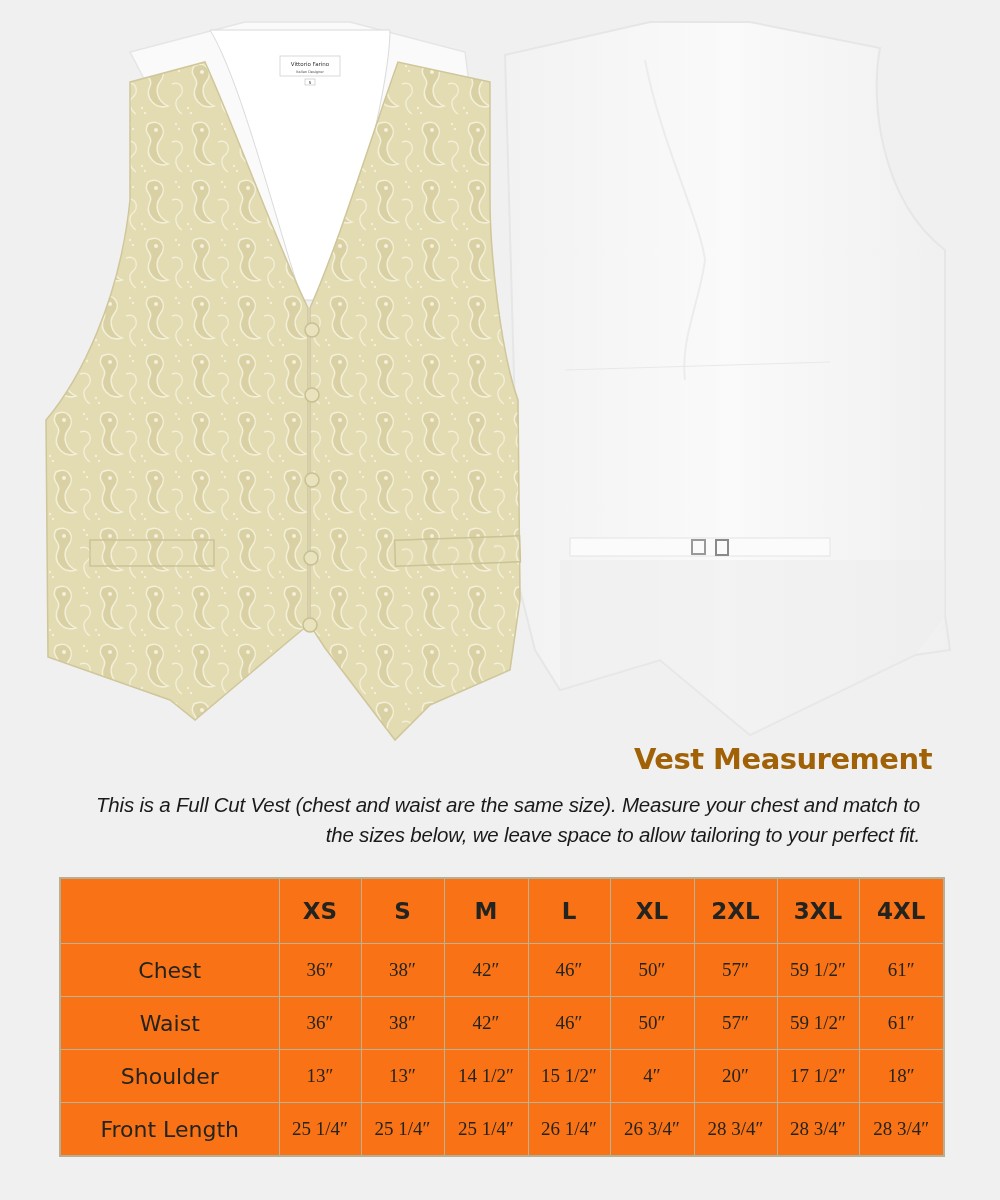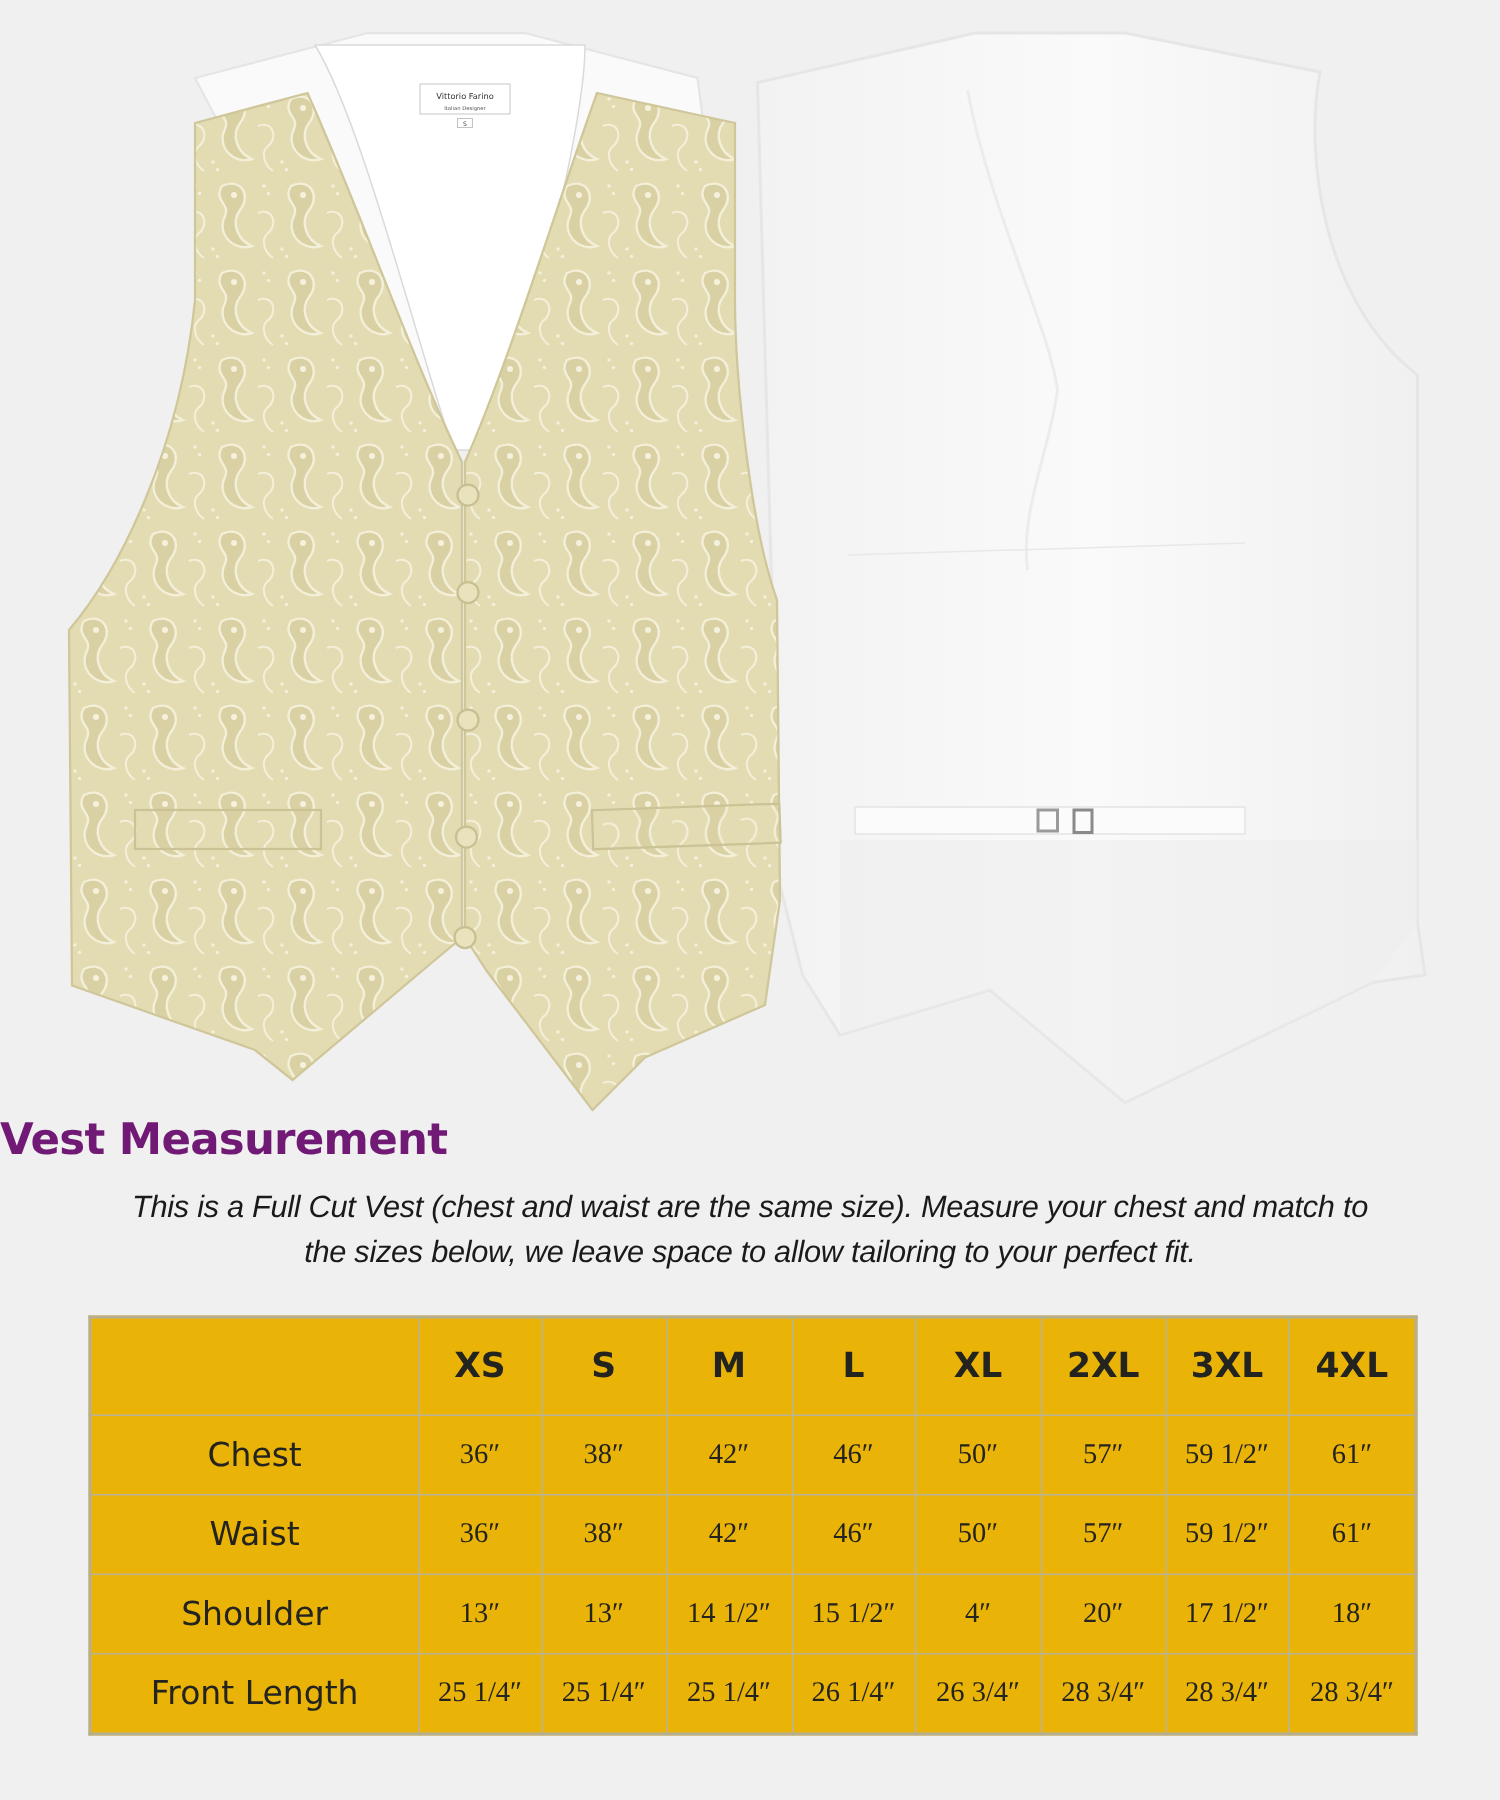--- a/index.html
+++ b/index.html
@@ -3,32 +3,32 @@
 <meta charset="utf-8">
 <style>
   html, body { margin:0; padding:0; }
   body {
     width:1000px; height:1200px; background:#f0f0f0;
     position:relative; overflow:hidden;
     font-family:"Liberation Sans", sans-serif; color:#1a1a1a;
   }
   .product-image { position:absolute; left:0; top:0; width:1000px; height:745px; }
   .heading {
-    position:absolute; left:0; width:932px; top:742px; text-align:left;
+    position:absolute; left:0; width:932px; top:742px; text-align:right;
     font-family:"DejaVu Sans", sans-serif; font-weight:bold; font-size:29px;
-    letter-spacing:-0.5px; color:#701a75;
+    letter-spacing:-0.5px; color:#a16207;
   }
   .desc {
-    position:absolute; left:80px; width:840px; top:790px; text-align:center;
+    position:absolute; left:80px; width:840px; top:790px; text-align:right;
     font-family:"Liberation Sans", sans-serif; font-style:italic; font-size:20.5px;
     line-height:30px; color:#1a1a1a; letter-spacing:-0.2px;
   }
   .size-table {
     position:absolute; left:59px; top:877px; width:884px; height:278px;
-    border-collapse:collapse; background:#eab308;
+    border-collapse:collapse; background:#f97316;
     border:2px solid #b5b095; table-layout:fixed;
   }
   .size-table td, .size-table th {
     border:1.5px solid #b9b498; text-align:center; padding:0;
     color:#23231f;
   }
   .size-table th.size-head {
     font-family:"DejaVu Sans", sans-serif; font-weight:bold; font-size:23px; height:64px;
   }
   .size-table th.row-label {

